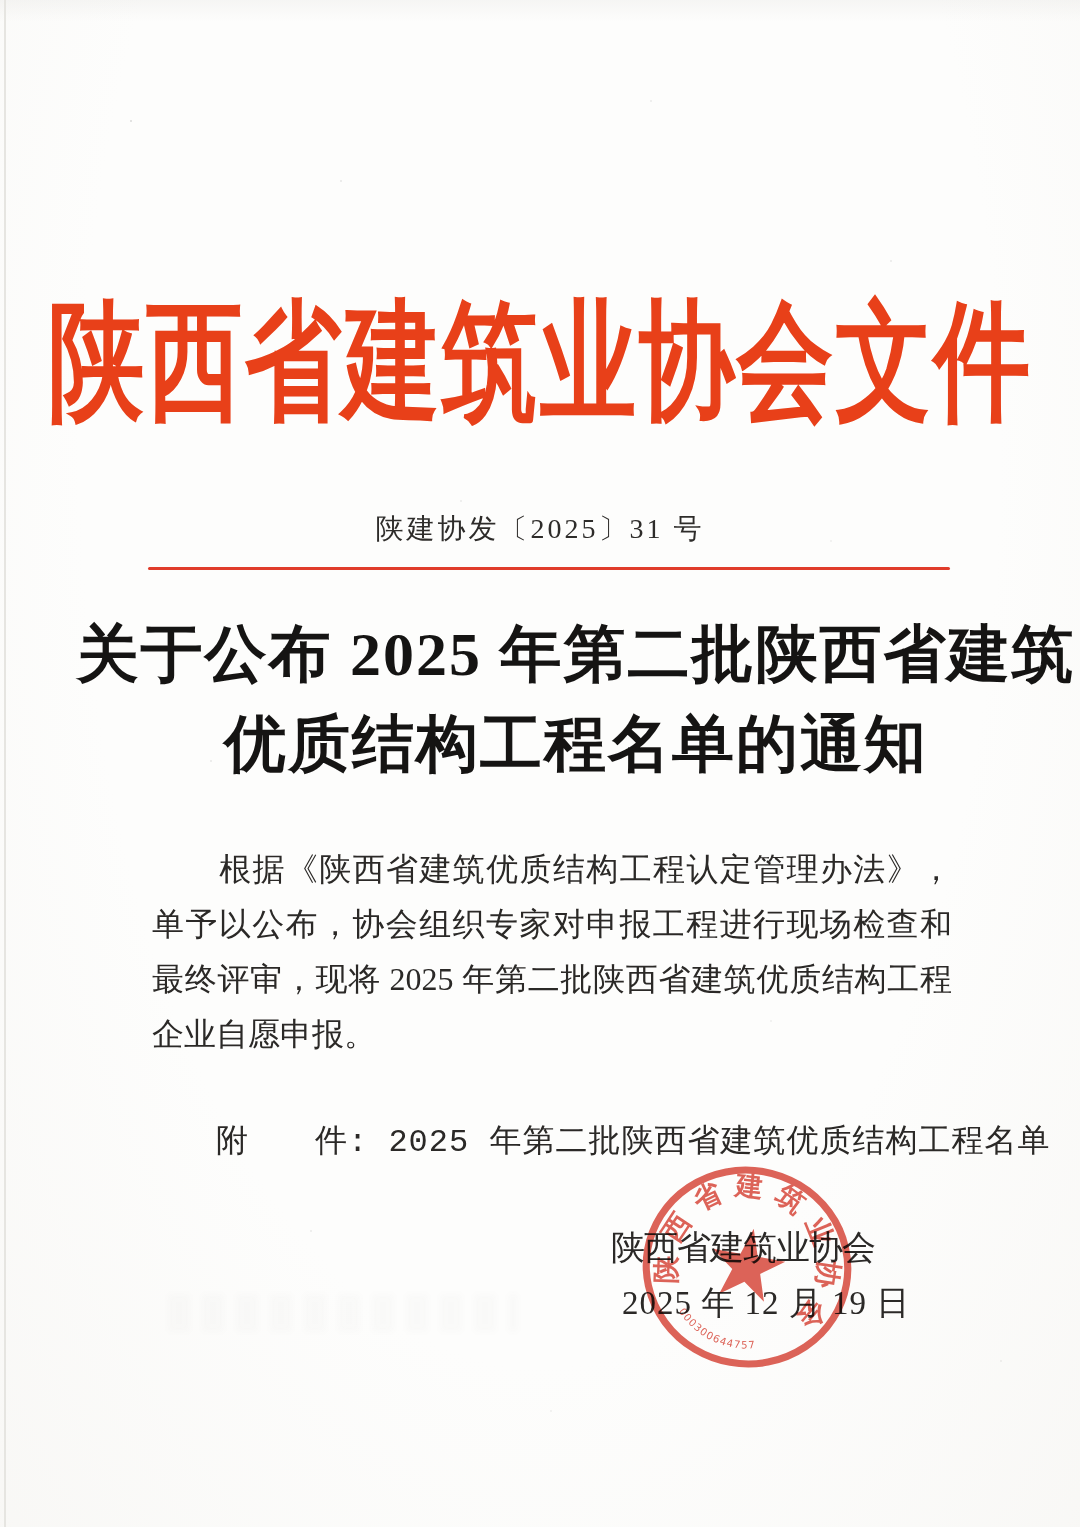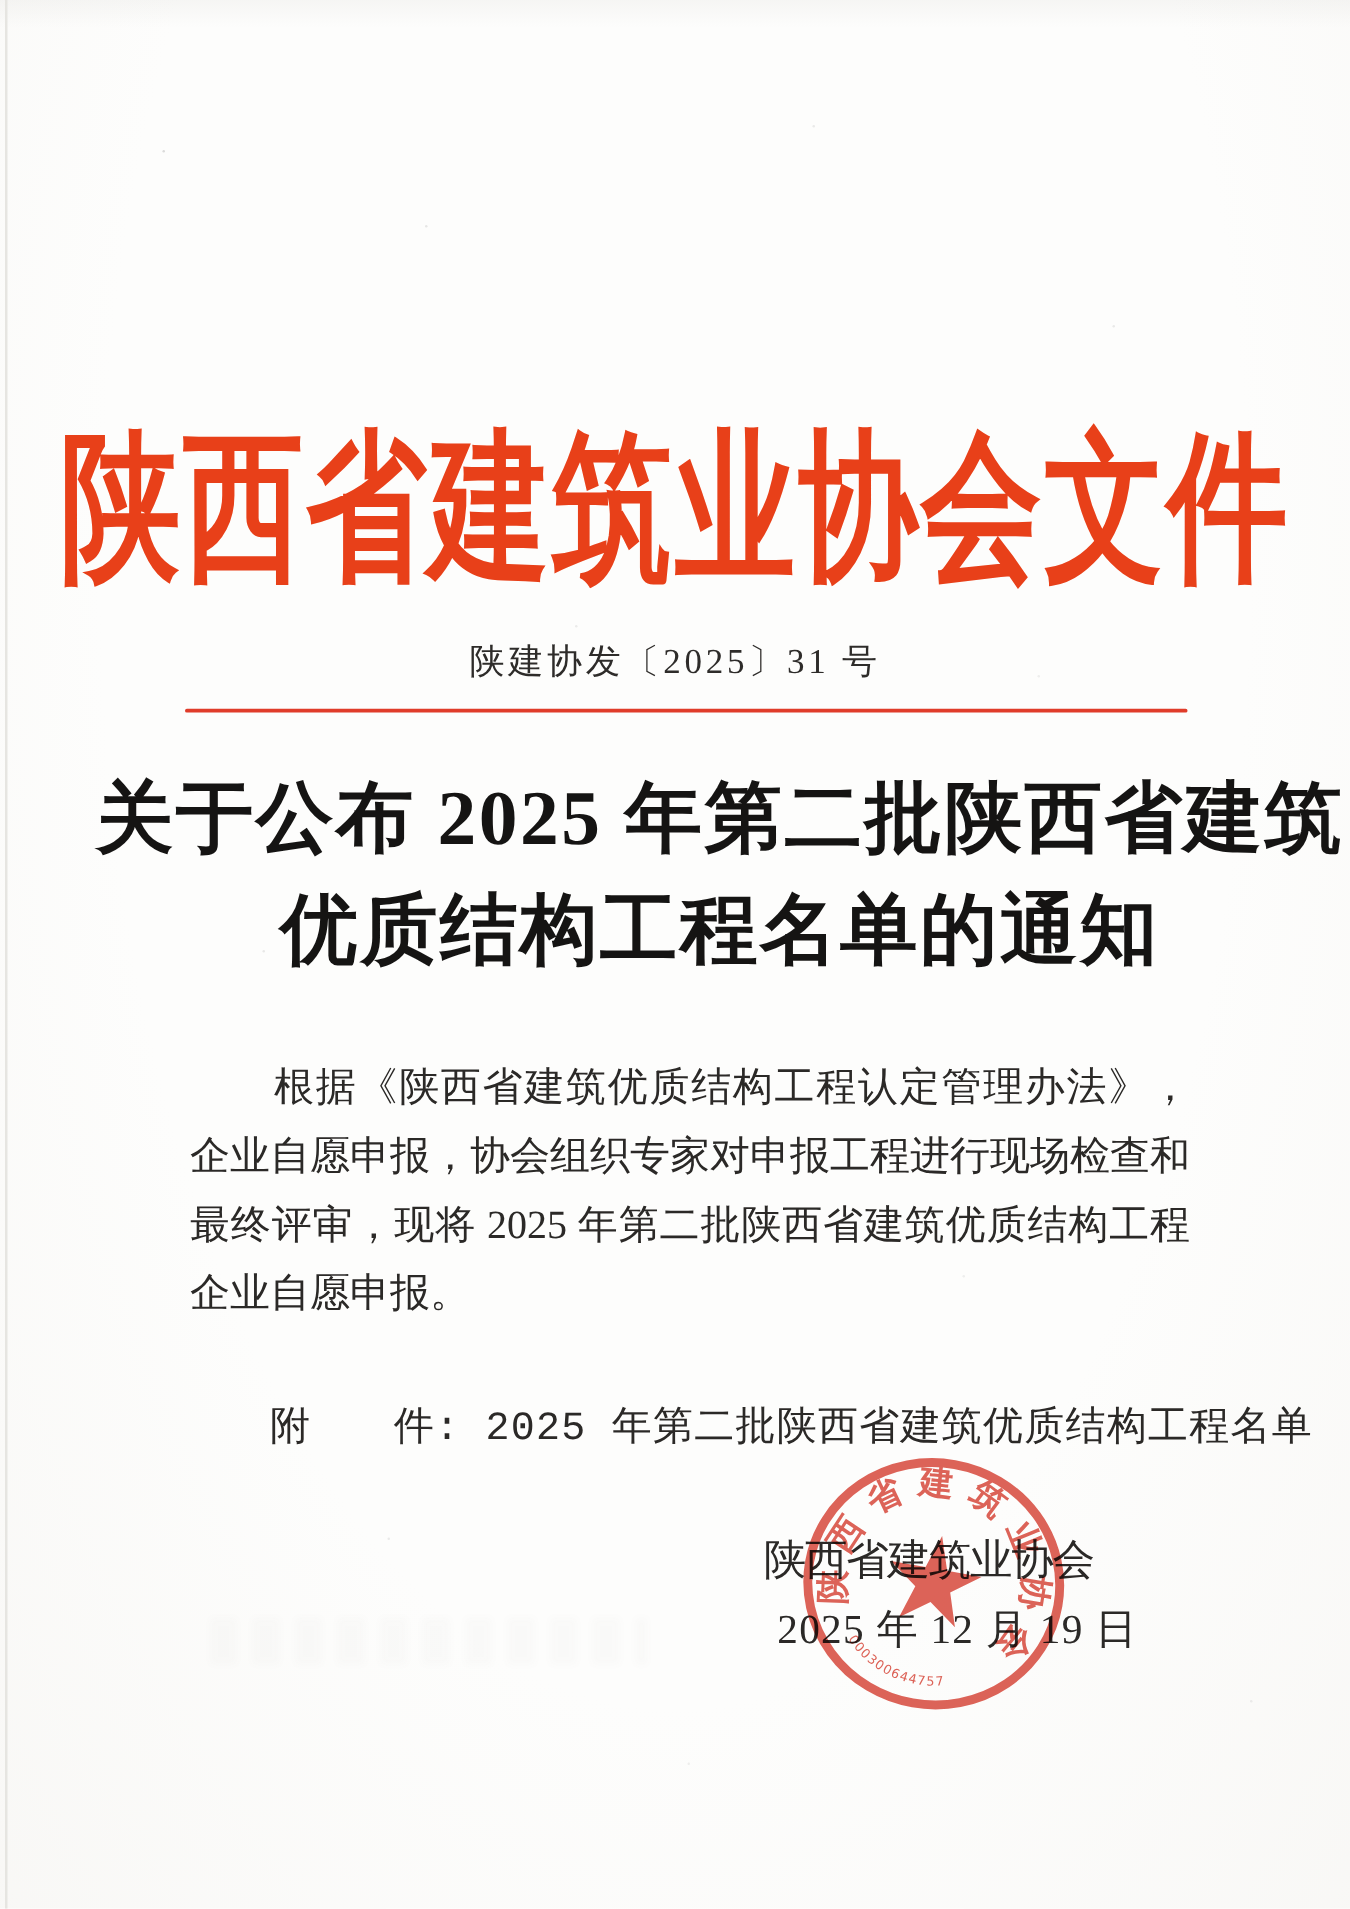--- a/index.html
+++ b/index.html
@@ -25,22 +25,22 @@
   .noise {
     position: absolute; left: 130px; top: 120px; width: 2px; height: 2px;
     background: rgba(120,120,120,.25); border-radius: 50%;
     box-shadow: 210px 60px 0 rgba(130,130,130,.18), 520px -20px 0 rgba(130,130,130,.15),
       760px 140px 0 rgba(130,130,130,.16), 330px 380px 0 rgba(130,130,130,.14),
       80px 640px 0 rgba(130,130,130,.17), 640px 900px 0 rgba(130,130,130,.12),
       180px 1110px 0 rgba(130,130,130,.15), 870px 1240px 0 rgba(130,130,130,.13),
       420px 1290px 0 rgba(130,130,130,.12), 700px 420px 0 rgba(130,130,130,.12);
   }
   .masthead {
-    position: absolute; left: 0; top: 316px; width: 100%; height: 156px;
-    display: flex; align-items: flex-end; justify-content: center;
+    position: absolute; left: 0; top: 284px; width: 100%; height: 156px;
+    display: flex; align-items: center; justify-content: center;
   }
   .masthead-text {
     font-size: 130px; font-weight: 900; line-height: 1;
     color: #e84019; white-space: nowrap; letter-spacing: 3px;
     transform: scaleX(0.74); transform-origin: center;
   }
   .doc-number {
     position: absolute; left: 0; top: 510px; width: 100%;
     text-align: center; font-size: 28px; color: #2e2c2a; letter-spacing: 3px;
   }
@@ -106,21 +106,21 @@
   <div class="doc-number">陕建协发〔2025〕31 号</div>
 
   <div class="red-divider"></div>
 
   <div class="heading-line l1">关于公布 2025 年第二批陕西省建筑</div>
   <div class="heading-line l2">优质结构工程名单的通知</div>
 
 
   <div class="paragraph">
     <span class="pline just indent">根据《陕西省建筑优质结构工程认定管理办法》，经</span>
-    <span class="pline just">企业自愿申报，协会组织专家对申报工程进行现场检查和</span>
+    <span class="pline just">单予以公布，协会组织专家对申报工程进行现场检查和</span>
     <span class="pline just">最终评审，现将 2025 年第二批陕西省建筑优质结构工程名</span>
     <span class="pline">企业自愿申报。</span>
   </div>
 
   <div class="attachment">附　　件: 2025 年第二批陕西省建筑优质结构工程名单</div>
 
   <div class="signature-org">陕西省建筑业协会</div>
   <div class="signature-date">2025 年 12 月 19 日</div>
 
   <svg class="stamp" viewBox="0 0 210 200" xmlns="http://www.w3.org/2000/svg">

